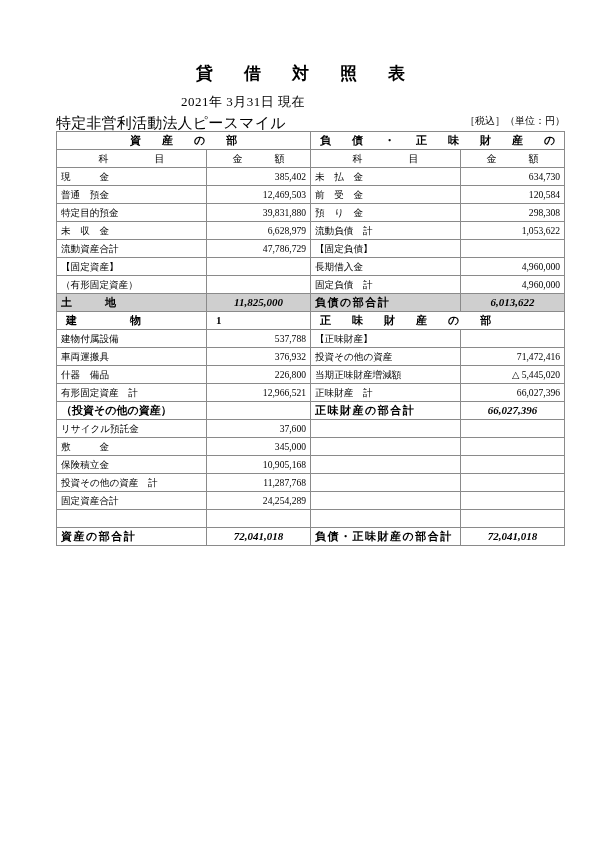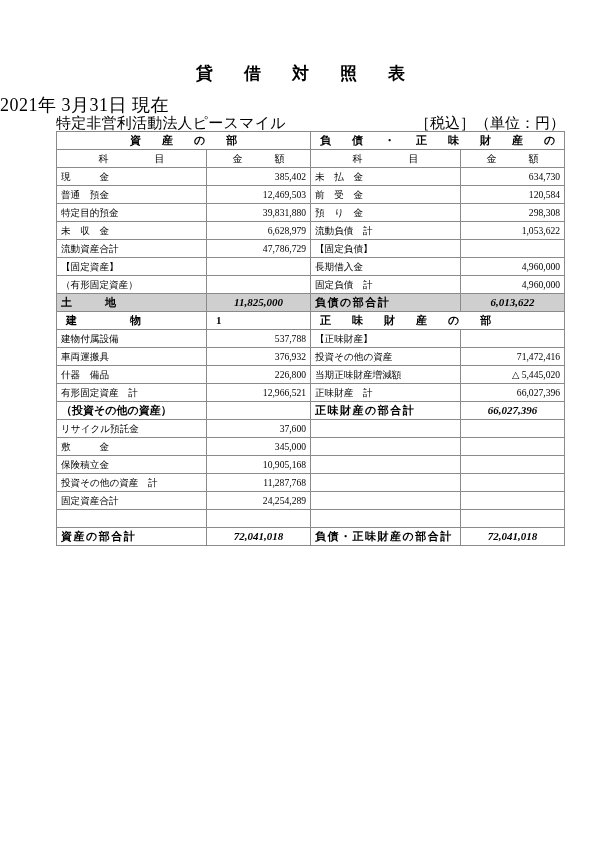--- a/index.html
+++ b/index.html
@@ -33,22 +33,22 @@
     font-size: 17px;
     font-weight: bold;
     letter-spacing: 7px;
     text-indent: 7px;
   }
   .doc-date {
     position: absolute;
     left: 0;
     top: 93px;
     width: 486px;
-    text-align: left;
-    font-size: 18px;
+    text-align: center;
+    font-size: 13px;
     letter-spacing: 0.5px;
   }
 
   
   .meta-row {
     position: absolute;
     left: 56px;
     top: 114px;
     width: 509px;
     height: 14px;
@@ -58,21 +58,21 @@
     left: 0;
     top: 0;
     font-size: 15px;
     letter-spacing: 0.2px;
     white-space: nowrap;
   }
   .unit-note {
     position: absolute;
     right: 0;
     top: 0;
-    font-size: 15px;
+    font-size: 10px;
     white-space: nowrap;
   }
 
   
   #bs-table {
     position: absolute;
     left: 56px;
     top: 131px;
     width: 509px;
     border-collapse: collapse;

